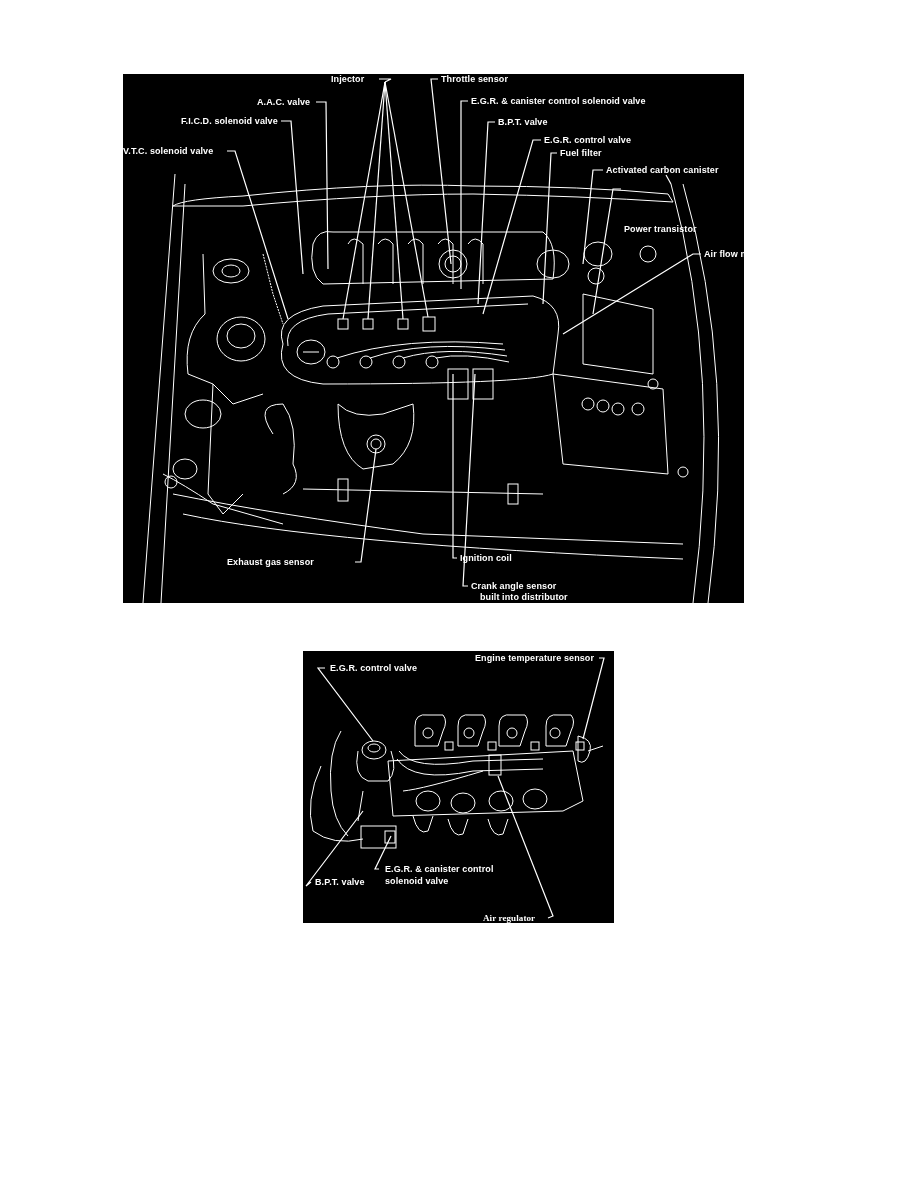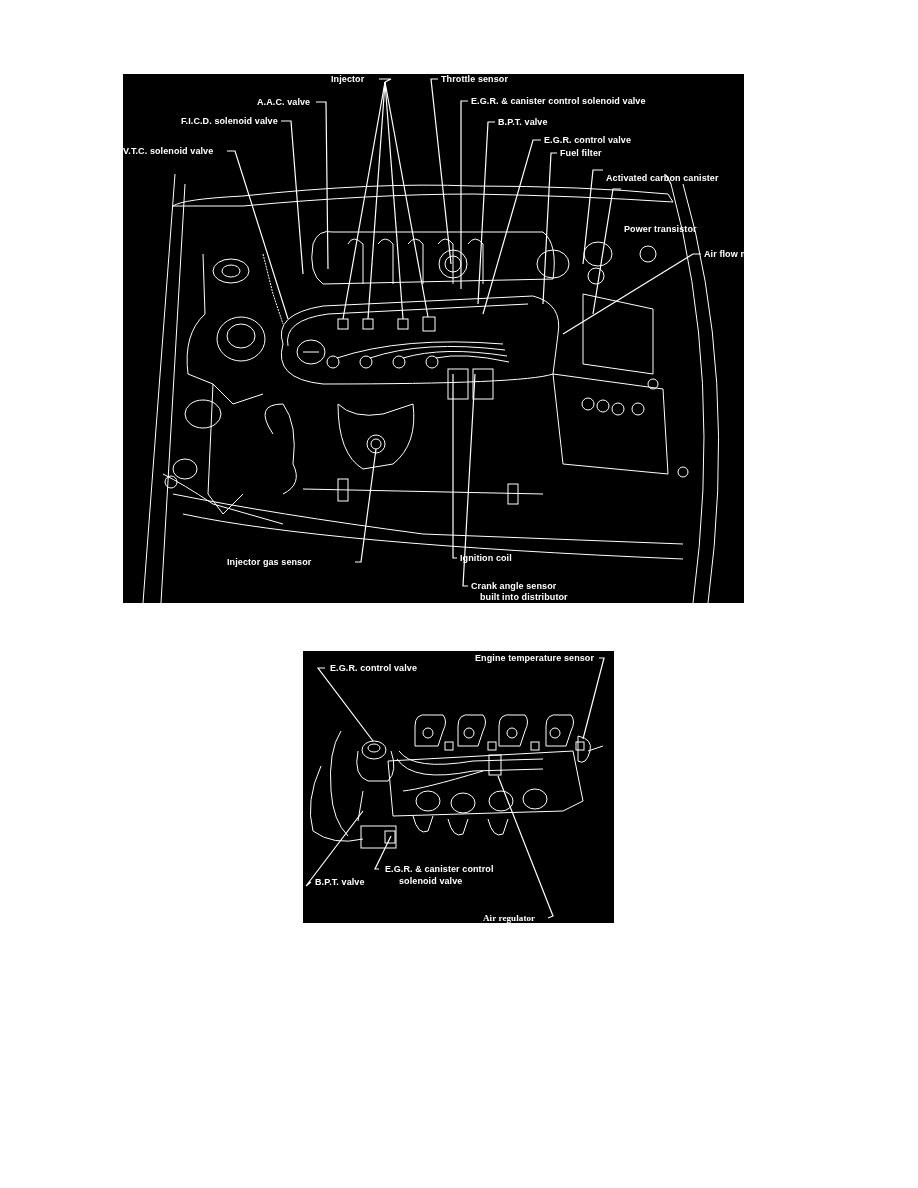--- a/index.html
+++ b/index.html
@@ -132,24 +132,24 @@
 
   <span class="lbl" style="left:208px;top:0px;">Injector</span>
   <span class="lbl" style="left:318px;top:0px;">Throttle sensor</span>
   <span class="lbl" style="left:134px;top:23px;">A.A.C. valve</span>
   <span class="lbl" style="left:348px;top:22px;">E.G.R. &amp; canister control solenoid valve</span>
   <span class="lbl" style="left:58px;top:42px;">F.I.C.D. solenoid valve</span>
   <span class="lbl" style="left:375px;top:43px;">B.P.T. valve</span>
   <span class="lbl" style="left:0px;top:72px;">V.T.C. solenoid valve</span>
   <span class="lbl" style="left:421px;top:61px;">E.G.R. control valve</span>
   <span class="lbl" style="left:437px;top:74px;">Fuel filter</span>
-  <span class="lbl" style="left:483px;top:91px;margin-top:8px;">Activated carbon canister</span>
+  <span class="lbl" style="left:483px;top:91px;">Activated carbon canister</span>
   <span class="lbl" style="left:501px;top:110px;margin-top:40px;">Power transistor</span>
   <span class="lbl" style="left:581px;top:175px;">Air flow meter</span>
-  <span class="lbl" style="left:104px;top:483px;">Injector gas sensor</span>
+  <span class="lbl" style="left:104px;top:483px;">Exhaust gas sensor</span>
   <span class="lbl" style="left:337px;top:479px;">Ignition coil</span>
   <span class="lbl" style="left:348px;top:507px;">Crank angle sensor</span>
   <span class="lbl" style="left:348px;top:518px;padding-left:9px;">built into distributor</span>
 </div>
 
 <div id="bottom-panel" class="panel">
   <svg width="311" height="272" viewBox="0 0 311 272">
 
     <path class="ln" d="M112 75 Q112 62 125 64 L140 64 Q145 70 140 80 L135 95 L112 95 Z"></path>
     <circle class="ln" cx="125" cy="82" r="5"></circle>
@@ -197,16 +197,16 @@
     <path class="lt" d="M22 17 L15 17 L70 90"></path>
     <path class="lt" d="M296 7 L301 7 L280 88"></path>
     <path class="lt" d="M8 231 L3 235 L60 160"></path>
     <path class="lt" d="M76 218 L72 218 L88 185"></path>
     <path class="lt" d="M245 267 L250 265 L195 125"></path>
   </svg>
 
   <span class="lbl" style="left:27px;top:12px;">E.G.R. control valve</span>
   <span class="lbl" style="left:172px;top:2px;">Engine temperature sensor</span>
   <span class="lbl" style="left:82px;top:213px;">E.G.R. &amp; canister control</span>
-  <span class="lbl" style="left:96px;top:225px;text-align:right;">solenoid valve</span>
+  <span class="lbl" style="left:82px;top:225px;text-align:right;">solenoid valve</span>
   <span class="lbl" style="left:12px;top:226px;">B.P.T. valve</span>
   <span class="lbl" style="left:180px;top:262px;font-family:Liberation Serif, serif;">Air regulator</span>
 </div>
 
 </body></html>

